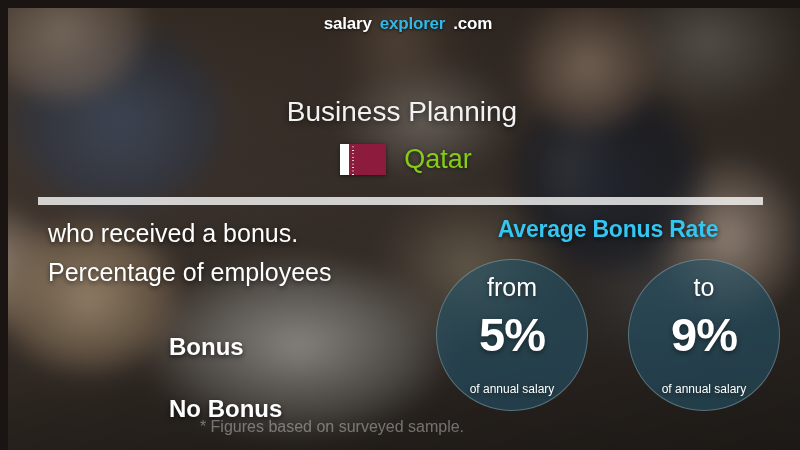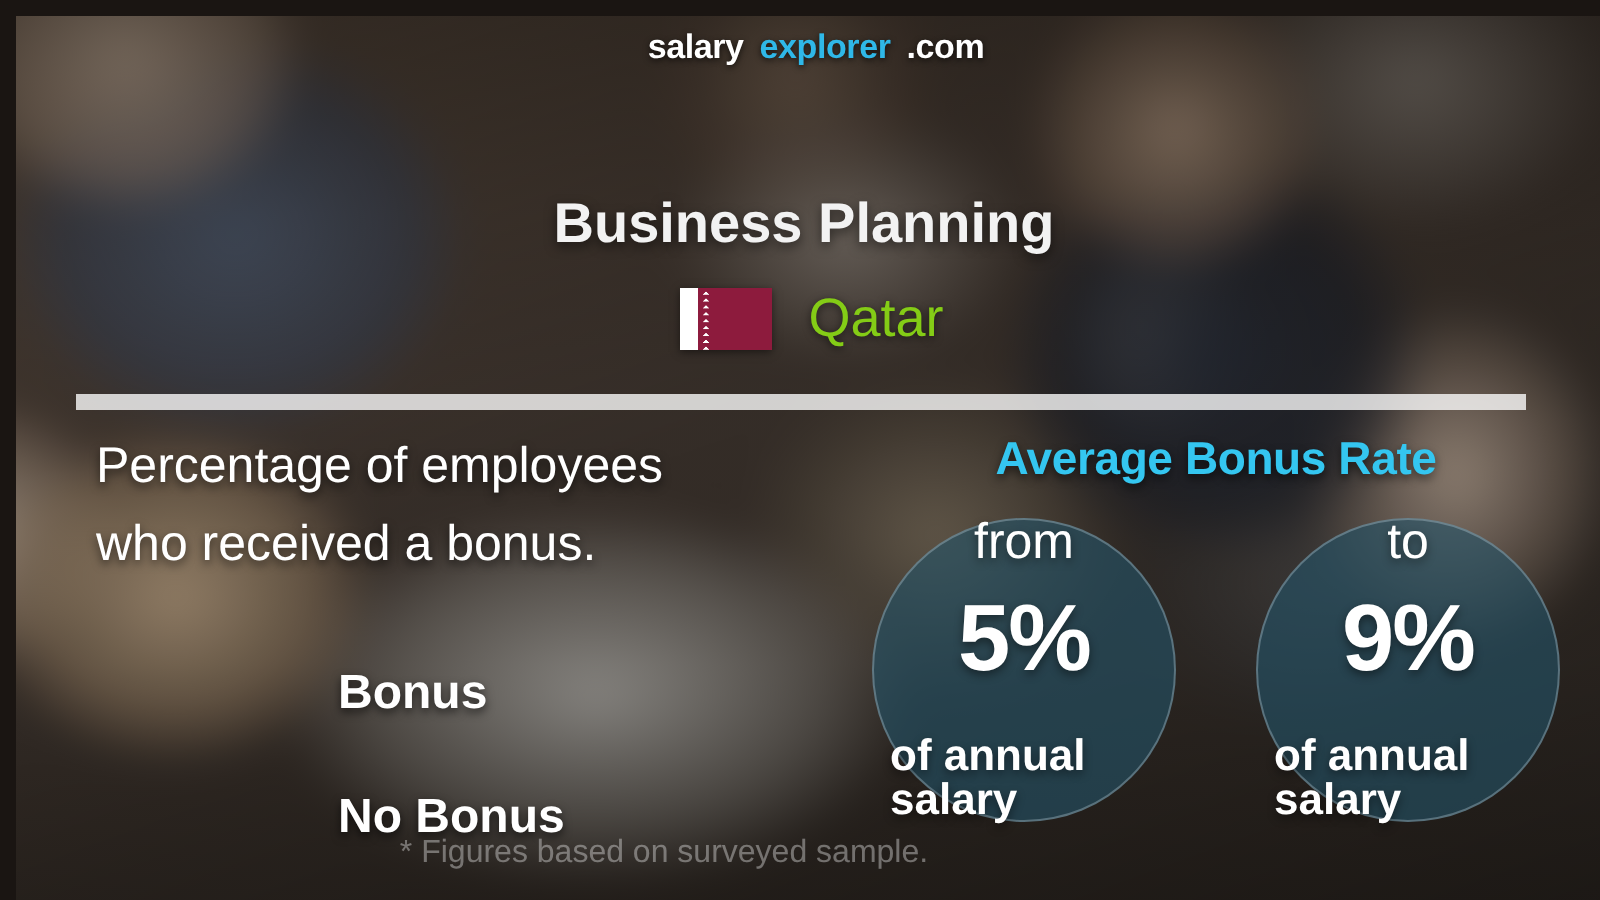--- a/index.html
+++ b/index.html
@@ -68,21 +68,21 @@
   .title {
     position:absolute; top:27px; left:0; width:800px;
     text-align:center;
     font-size:40px; font-weight:bold; color:#ffffff;
     letter-spacing:-0.5px;
     text-shadow:0 2px 6px rgba(0,0,0,0.55);
   }
   .subtitle {
     position:absolute; top:84px; left:0; width:788px;
     text-align:center;
-    font-size:28px; font-weight:700; color:#f2f2f2;
+    font-size:28px; font-weight:400; color:#f2f2f2;
     text-shadow:0 2px 6px rgba(0,0,0,0.55);
   }
 
   
   .country-row {
     position:absolute; top:128px; left:0; width:800px;
     display:flex; align-items:center; justify-content:center; gap:14px;
   }
   .flag {
     width:46px; height:31px;
@@ -161,21 +161,21 @@
     color:#ffffff;
     text-shadow:0 2px 5px rgba(0,0,0,0.45);
   }
   .circle .c-pre {
     font-size:25px; font-weight:300; line-height:1; margin-bottom:2px;
   }
   .circle .c-val {
     font-size:47px; font-weight:bold; line-height:1.05; letter-spacing:-1px;
   }
   .circle .c-sub {
-    font-size:22px; font-weight:700; line-height:1; margin-top:16px;
+    font-size:12px; font-weight:400; line-height:1; margin-top:16px;
   }
 
   
   .footnote {
     position:absolute; bottom:18px; left:0; width:648px;
     text-align:center;
     font-size:16px; color:rgba(226,226,226,0.42);
   }
 </style>
 </head>
@@ -197,22 +197,22 @@
         <span class="band"></span>
         <span class="serr"></span>
       </span>
       <span class="country-name">Qatar</span>
     </div>
 
     <div class="divider"></div>
 
     <div class="left-panel">
       <div class="lead">
+        <div>who received a bonus.</div>
         <div>Percentage of employees</div>
-        <div>who received a bonus.</div>
       </div>
 
       <div class="bars">
         <div class="bar-row">
           <span class="bar-label">Bonus</span>
           <span class="bar bonus">80%</span>
         </div>
         <div class="bar-row">
           <span class="bar-label">No Bonus</span>
           <span class="bar nobonus">20%</span>

